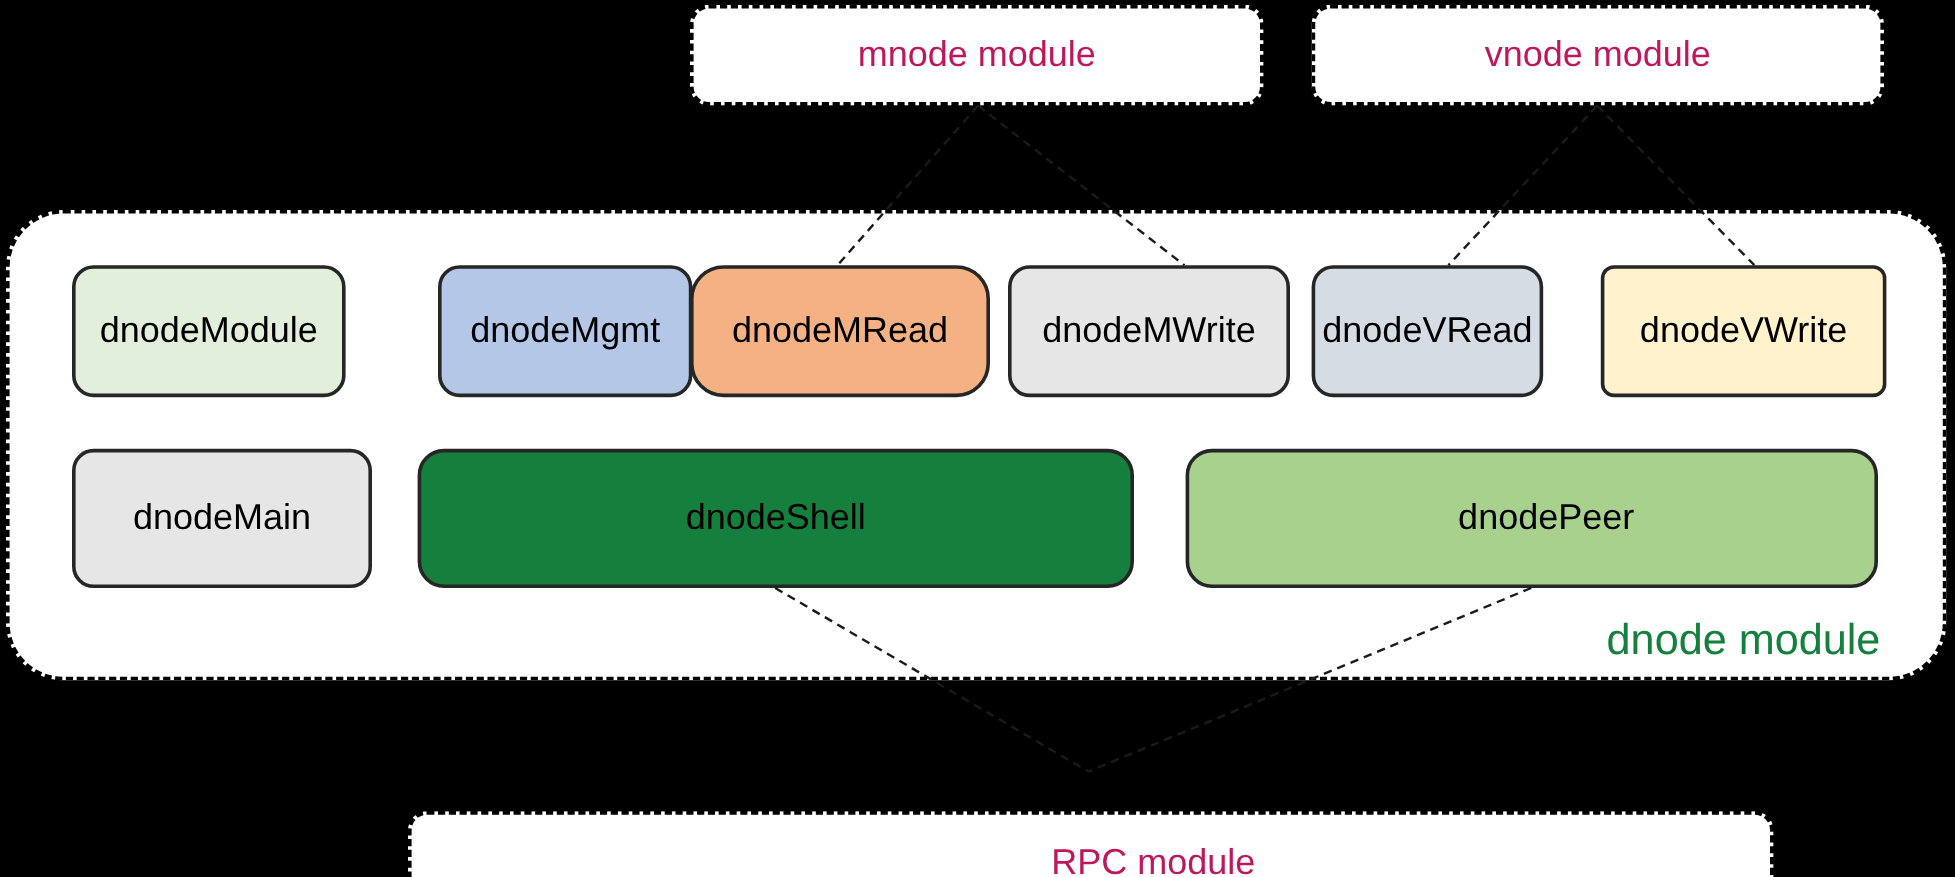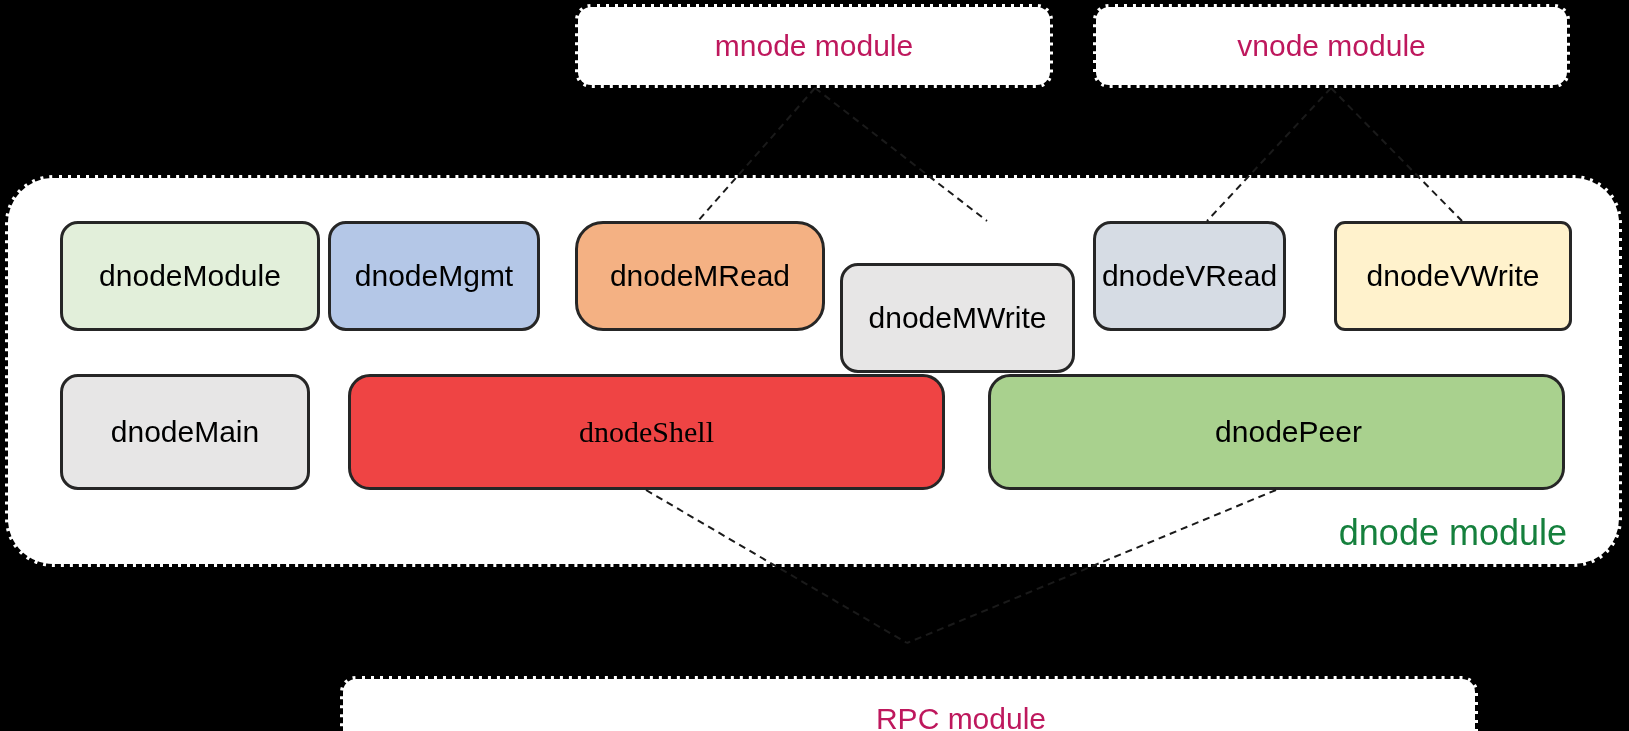--- a/index.html
+++ b/index.html
@@ -71,24 +71,24 @@
     align-items: center;
     justify-content: center;
   }
   .node-box .node-label {
     font-size: 30px;
     color: #000000;
     white-space: nowrap;
   }
   
   .row1 { top: 221px; height: 110px; }
-  #node-dnodeModule { left: 60px;   width: 260px; }
-  #node-dnodeMgmt   { left: 328px;  width: 212px; }
+  #node-dnodeModule { left: 60px;   width: 228px; }
+  #node-dnodeMgmt   { left: 365px;  width: 212px; }
   #node-dnodeMRead  { left: 575px;  width: 250px; }
-  #node-dnodeMWrite { left: 840px;  width: 235px; margin-top: 42px; }
+  #node-dnodeMWrite { left: 840px;  width: 235px; }
   #node-dnodeVRead  { left: 1093px; width: 193px; }
   #node-dnodeVWrite { left: 1334px; width: 238px; border-radius: 11px; }
   
   .row2 { top: 374px; height: 116px; }
   #node-dnodeMain  { left: 60px;  width: 250px; }
   #node-dnodeShell { left: 348px; width: 597px; border-radius: 22px; }
   #node-dnodePeer  { left: 988px; width: 577px; border-radius: 22px; padding-left: 24px; }
 
   
   #connector-layer {
@@ -133,21 +133,21 @@
   <div class="node-box row1" id="node-dnodeVRead" style="background: rgb(214, 220, 228);">
     <span class="node-label">dnodeVRead</span>
   </div>
   <div class="node-box row1" id="node-dnodeVWrite" style="background: rgb(255, 242, 204);">
     <span class="node-label">dnodeVWrite</span>
   </div>
 
   <div class="node-box row2" id="node-dnodeMain" style="background: rgb(231, 230, 230);">
     <span class="node-label">dnodeMain</span>
   </div>
-  <div class="node-box row2" id="node-dnodeShell" style="background: #ef4444; font-family: Liberation Serif, serif;">
+  <div class="node-box row2" id="node-dnodeShell" style="background: #15803d;">
     <span class="node-label">dnodeShell</span>
   </div>
   <div class="node-box row2" id="node-dnodePeer" style="background: rgb(169, 209, 142);">
     <span class="node-label">dnodePeer</span>
   </div>
 
   <div id="dnode-container-label">dnode module</div>
 
   <div class="module-box" id="rpc-box">
     <span class="module-label">RPC module</span>

